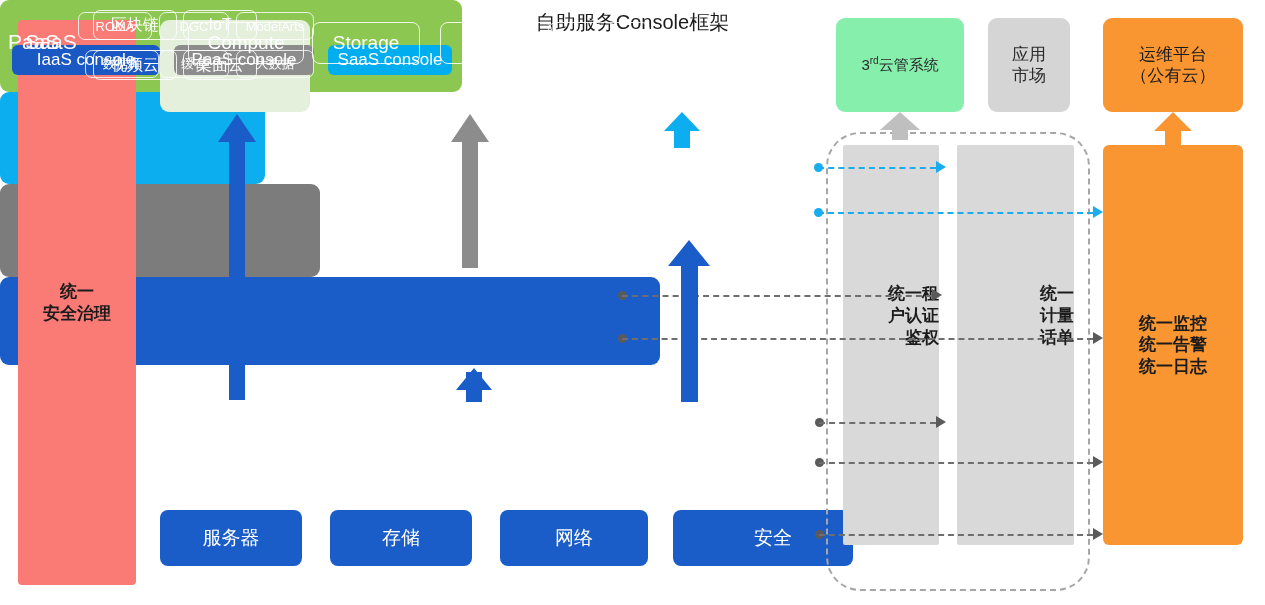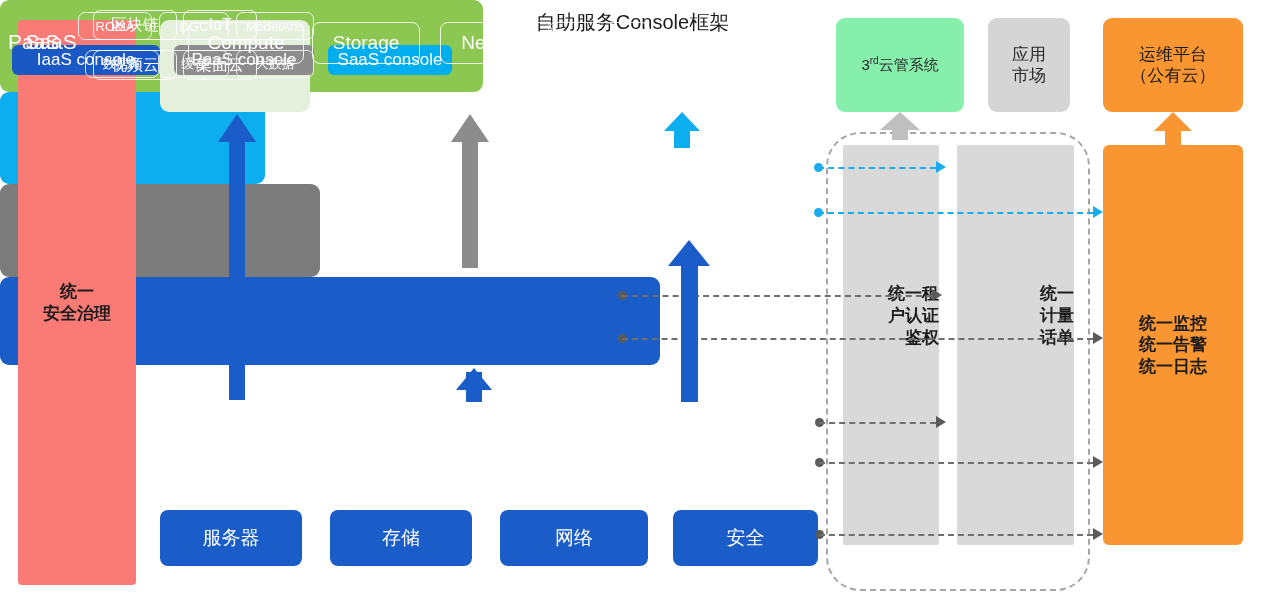--- a/index.html
+++ b/index.html
@@ -8,21 +8,21 @@
   .box{position:absolute;box-sizing:border-box;display:flex;align-items:center;justify-content:center;text-align:center;line-height:1.25;}
   .rnd{border-radius:10px;}
 
   
   #gov{left:18px;top:20px;width:118px;height:565px;background:#FA7A76;color:#1b1b1b;font-size:17px;font-weight:700;border-radius:4px;}
 
   
   #apigw{left:160px;top:20px;width:150px;height:92px;background:#E4EFDC;color:#1b1b1b;font-size:19px;border-radius:9px;}
 
   
-  #console{left:323px;top:20px;width:462px;height:92px;background:#8CC751;border-radius:9px;padding-left:21px;}
+  #console{left:323px;top:20px;width:462px;height:92px;background:#8CC751;border-radius:9px;}
   #console-title{position:absolute;left:0;top:9px;width:100%;text-align:center;font-size:20px;color:#1b1b1b;}
   .cbtn{position:absolute;top:45px;height:30px;display:flex;align-items:center;justify-content:center;color:#fff;font-size:17px;border-radius:6px;}
   #c-iaas{left:12px;width:148px;background:#1A58C4;}
   #c-paas{left:174px;width:140px;background:#8C8C8C;}
   #c-saas{left:328px;width:124px;background:#00AEEF;}
 
   
   #third{left:836px;top:18px;width:128px;height:94px;background:#86efac;color:#2b2b2b;font-size:15px;border-radius:9px;}
   #market{left:988px;top:18px;width:82px;height:94px;background:#D5D5D5;color:#2b2b2b;font-size:17px;border-radius:9px;}
 
@@ -57,21 +57,21 @@
   #i-compute{left:188px;width:114px;}
   #i-storage{left:312px;width:106px;}
   #i-network{left:440px;width:110px;}
   #i-cce{left:548px;width:100px;}
 
   
   .hw{position:absolute;top:510px;height:56px;background:#1A5CC8;color:#fff;font-size:19px;display:flex;align-items:center;justify-content:center;border-radius:8px;}
   #hw0{left:160px;width:142px;}
   #hw1{left:330px;width:142px;}
   #hw2{left:500px;width:148px;}
-  #hw3{left:673px;width:145px;}
+  #hw3{left:673px;width:160px;padding-left:20px;}
 
   
   #dashbox{position:absolute;left:826px;top:132px;width:260px;height:455px;border:2.5px dashed #A6A6A6;border-radius:34px;}
   .graycol{position:absolute;background:#D9D9D9;border-radius:2px;}
   #gc1{left:843px;top:145px;width:96px;height:400px;}
   #gc2{left:957px;top:145px;width:117px;height:400px;}
   .gclabel{position:absolute;color:#1b1b1b;font-size:17px;font-weight:700;text-align:right;line-height:1.3;}
   #gc1lab{left:843px;top:283px;width:96px;}
   #gc2lab{left:957px;top:283px;width:117px;}
 

